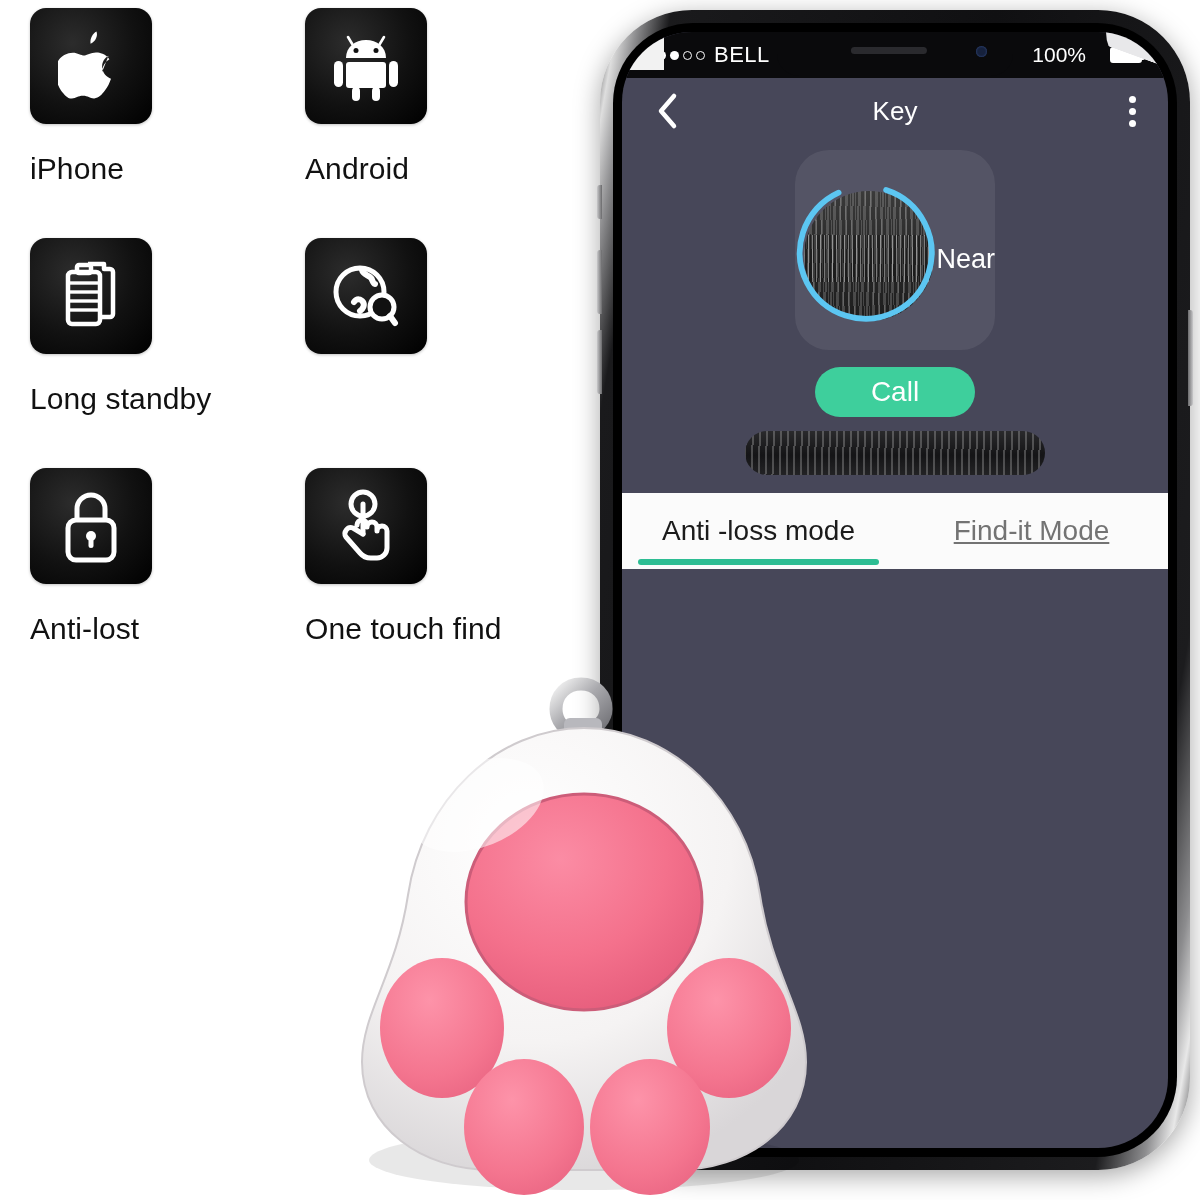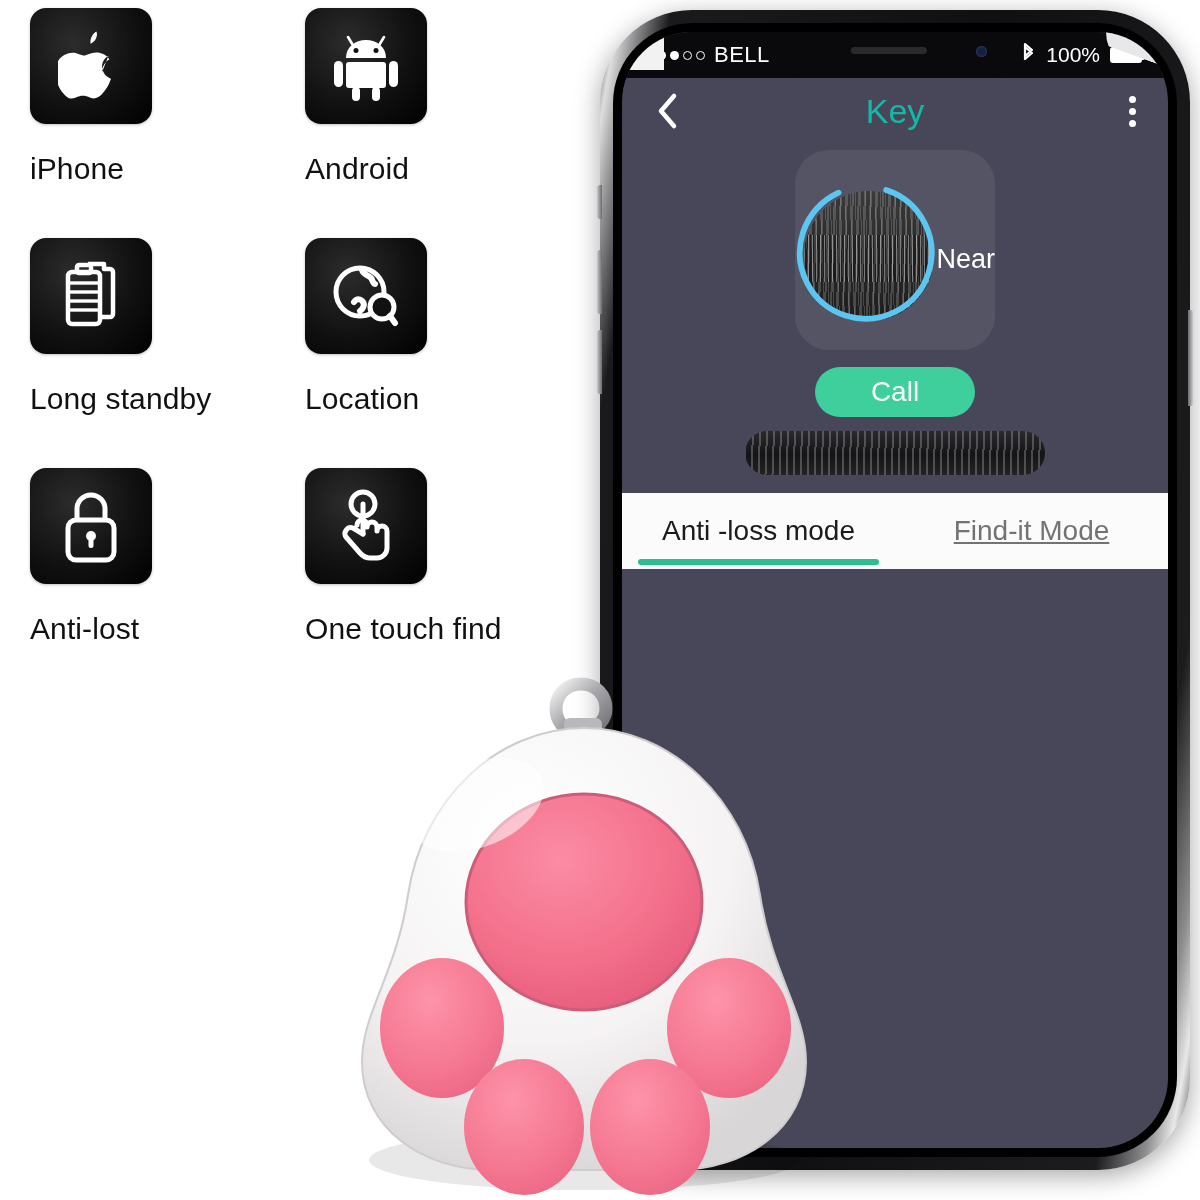--- a/index.html
+++ b/index.html
@@ -109,21 +109,21 @@
     justify-content: space-between;
     padding: 0 26px 0 22px;
     font-size: 21px;
     box-sizing: border-box;
   }
   #status-left { display: flex; align-items: center; gap: 9px; }
   .sig-dots { display: flex; gap: 4px; align-items: center; }
   .sig-dot { width: 9px; height: 9px; border-radius: 50%; background: #ffffff; }
   .sig-dot.empty { background: transparent; border: 1.6px solid #ffffff; box-sizing: border-box; }
   #carrier-name { font-size: 22px; letter-spacing: 0.5px; }
-  #status-right { display: flex; align-items: center; gap: 10px; }
+  #status-right { display: flex; align-items: center; gap: 24px; }
   #battery-pct { font-size: 21px; }
   .batt-shell {
     width: 32px; height: 16px;
     border: 2px solid #ffffff; border-radius: 3px;
     position: relative; box-sizing: border-box;
     background: #ffffff;
   }
   .batt-shell::after {
     content: ""; position: absolute;
     right: -5px; top: 4px; width: 3px; height: 7px;
@@ -173,22 +173,22 @@
     justify-content: space-between;
     padding: 0 28px;
     box-sizing: border-box;
   }
   #back-button {
     width: 34px; height: 34px;
     display: flex; align-items: center; justify-content: center;
     cursor: pointer;
   }
   #page-title {
-    font-size: 34px;
-    color: #14b8a6;
+    font-size: 26px;
+    color: #ffffff;
     font-weight: normal;
     position: absolute;
     left: 50%; transform: translateX(-50%);
   }
   #menu-button {
     display: flex; flex-direction: column; gap: 5px;
     align-items: center;
     cursor: pointer;
     padding: 4px;
   }
@@ -375,21 +375,20 @@
       <svg width="74" height="70" viewBox="0 0 74 70">
         <g fill="none" stroke="#ffffff" stroke-width="5" stroke-linecap="round">
           <circle cx="31" cy="31" r="24"></circle>
           <path d="M33 9c1 4 5 5 8 7s2 6 5 7" stroke-width="6"></path>
           <path d="M25 41c3-4 7-3 9 0s0 7-3 9" stroke-width="6"></path>
           <circle cx="53" cy="46" r="12" fill="#111111"></circle>
           <line x1="61" y1="55" x2="66" y2="62" stroke-width="6"></line>
         </g>
       </svg>
     </div>
-    <div class="feature-label">Location</div>
   </div>
 
   <div class="feature-cell" style="left:30px; top:468px;">
     <div class="feature-tile">
       <svg width="62" height="76" viewBox="0 0 62 76">
         <g fill="none" stroke="#ffffff" stroke-width="5" stroke-linejoin="round">
           <path d="M17 32V21a14 14 0 0 1 28 0v11"></path>
           <rect x="8" y="32" width="46" height="40" rx="8"></rect>
         </g>
         <circle cx="31" cy="48" r="5" fill="#ffffff"></circle>

